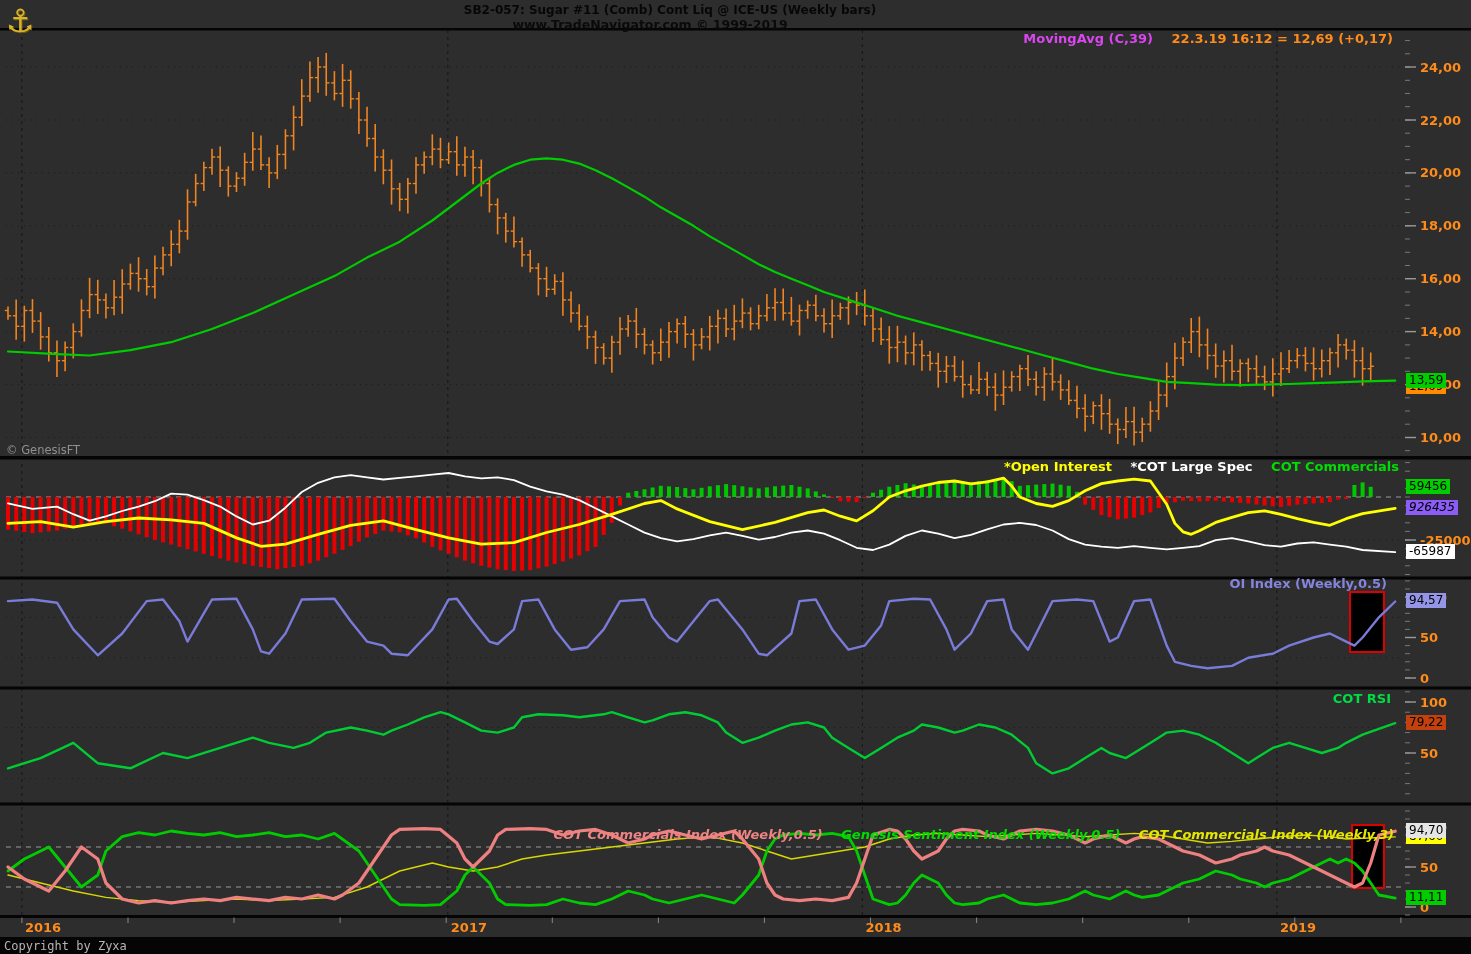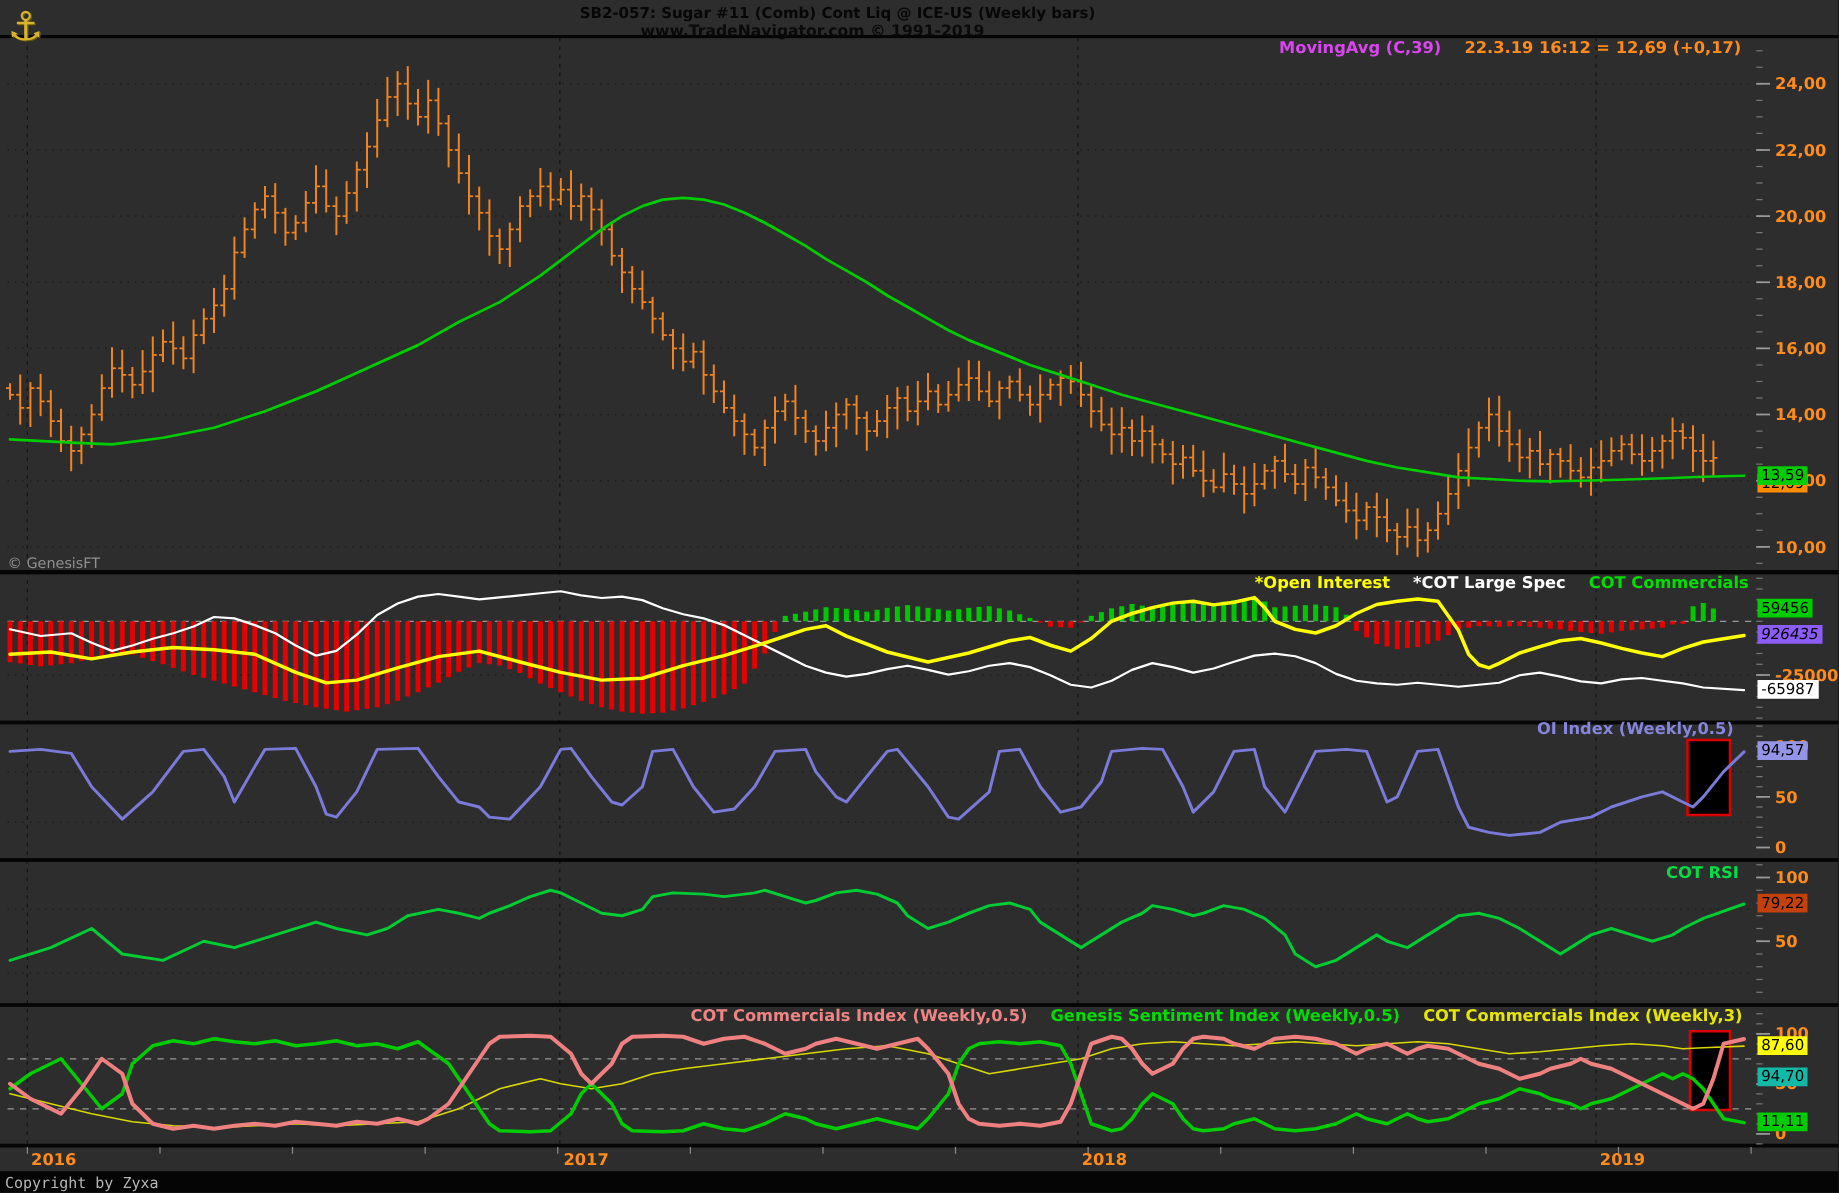--- a/index.html
+++ b/index.html
@@ -9,21 +9,21 @@
   .abs{position:absolute;white-space:nowrap;}
   .ttl{top:3px;left:0;width:1300px;text-align:center;color:#070707;font-size:12px;font-weight:bold;margin-left:20px;}
   .sub{top:17px;left:0;width:1300px;text-align:center;color:#0a0a0a;font-size:12.5px;font-weight:bold;}
   .logo{left:6px;top:2px;font-size:32px;color:#d8b32e;text-shadow:1px 1px 0 #6e5a10;}
   .lblrow{font-size:13px;font-weight:bold;z-index:4;}
   .lblrow span{margin-left:14px;}
   .ma-row{top:31px;right:78px;}
   .p2-row{top:459px;right:72px;}
   .p3-row{top:576px;right:84px;}
   .p4-row{top:691px;right:80px;}
-  .p5-row{top:806px;right:77px;}
+  .p5-row{top:827px;right:77px;font-style:italic;}
   .genesis{left:6px;top:443px;font-size:11.5px;color:#8f8f8f;z-index:3;}
   .copyright{left:4px;top:939px;font-size:12px;color:#b5b5b5;font-family:"DejaVu Sans Mono",monospace;z-index:6;}
   .badge{position:absolute;left:1406px;height:15px;line-height:15px;padding:0 3px;
          font-size:12px;color:#000;z-index:5;}
 </style>
 </head>
 <body>
 
 <div id="app">
   <svg id="chart" width="1471" height="954">
@@ -879,21 +879,21 @@
       <line x1="1294.8" y1="917.5" x2="1294.8" y2="923" stroke="#888" stroke-width="1"></line>
       <line x1="1400.9" y1="917.5" x2="1400.9" y2="923" stroke="#888" stroke-width="1"></line>
       <text x="24.9" y="932" fill="#ff8c1a" font-size="13" font-weight="bold" font-family="DejaVu Sans, sans-serif">2016</text>
       <text x="450.8" y="932" fill="#ff8c1a" font-size="13" font-weight="bold" font-family="DejaVu Sans, sans-serif">2017</text>
       <text x="865.4" y="932" fill="#ff8c1a" font-size="13" font-weight="bold" font-family="DejaVu Sans, sans-serif">2018</text>
       <text x="1279.9" y="932" fill="#ff8c1a" font-size="13" font-weight="bold" font-family="DejaVu Sans, sans-serif">2019</text>
     </svg>
 
   <div class="abs logo">⚓</div>
   <div class="abs ttl">SB2-057:  Sugar #11 (Comb) Cont Liq @ ICE-US  (Weekly bars)</div>
-  <div class="abs sub">www.TradeNavigator.com © 1991-2019</div>
+  <div class="abs sub">www.TradeNavigator.com © 1999-2019</div>
 
   <div class="abs lblrow ma-row">
     <span style="margin-left:12px;color:#d946ef">MovingAvg (C,39)</span>
     <span style="color:#ff8c1a">22.3.19 16:12 = 12,69 (+0,17)</span>
   </div>
 
   <div class="abs lblrow p2-row">
     <span style="margin-left: 0px; color: rgb(255, 255, 0);">*Open Interest</span>
     <span style="color: rgb(255, 255, 255);">*COT Large Spec</span>
     <span style="color: rgb(0, 221, 0);">COT Commercials</span>
@@ -912,15 +912,15 @@
   <div class="abs copyright">Copyright by Zyxa</div>
 
   <div class="badge" style="top: 379px; background: rgb(255, 140, 0); z-index: 5;">12,69</div>
   <div class="badge" style="top: 373px; background: rgb(0, 204, 0); z-index: 5;">13,59</div>
   <div class="badge" style="top: 479px; background: rgb(0, 204, 0); z-index: 5;">59456</div>
   <div class="badge" style="top: 500px; background: #8b5cf6; z-index: 5; font-style: italic;">926435</div>
   <div class="badge" style="top: 544px; background: rgb(255, 255, 255); z-index: 5;">-65987</div>
   <div class="badge" style="top: 593px; background: rgb(149, 149, 232); z-index: 5;">94,57</div>
   <div class="badge" style="top: 715px; background: #c2410c; z-index: 5;">79,22</div>
   <div class="badge" style="top: 829px; background: rgb(255, 255, 0); z-index: 5;">87,60</div>
-  <div class="badge" style="top: 854px; background: #14b8a6; z-index: 6;">94,70</div>
+  <div class="badge" style="top: 823px; background: #e5e5e5; z-index: 6;">94,70</div>
   <div class="badge" style="top: 890px; background: rgb(0, 204, 0); z-index: 5;">11,11</div>
 </div>
 
 </body></html>

